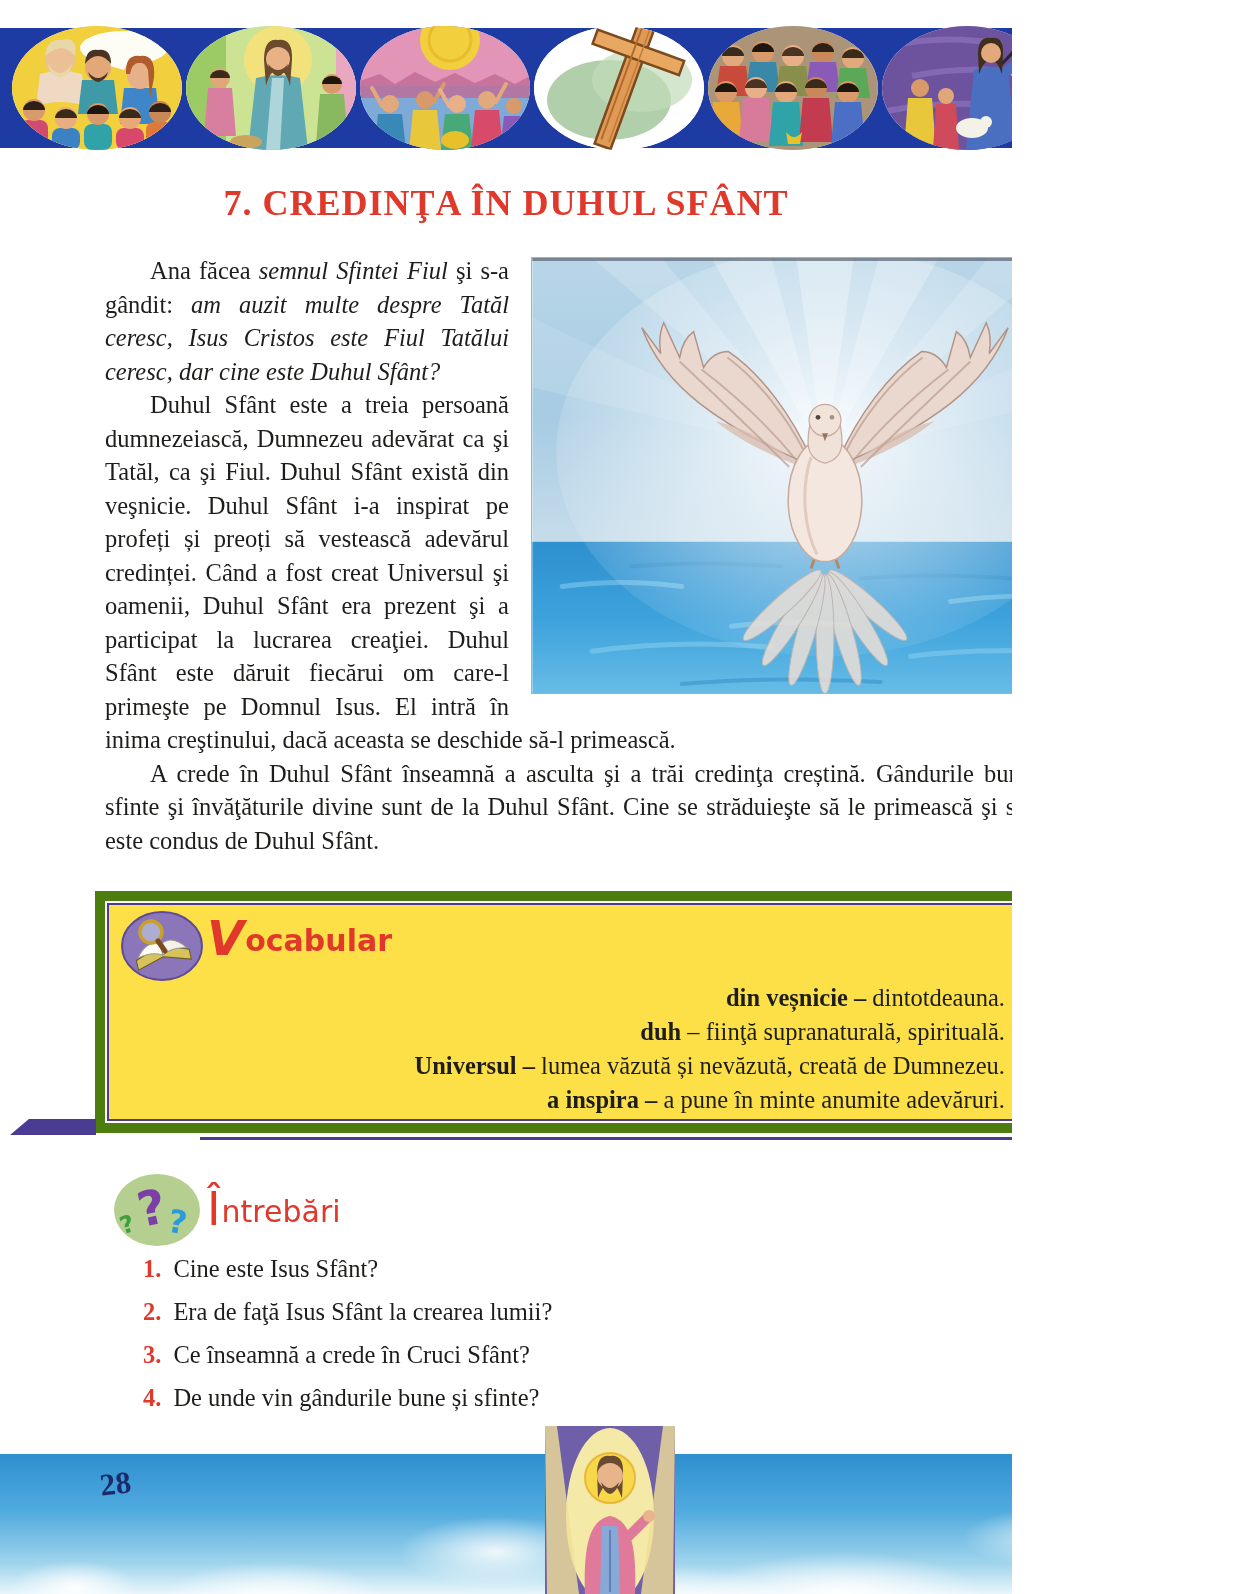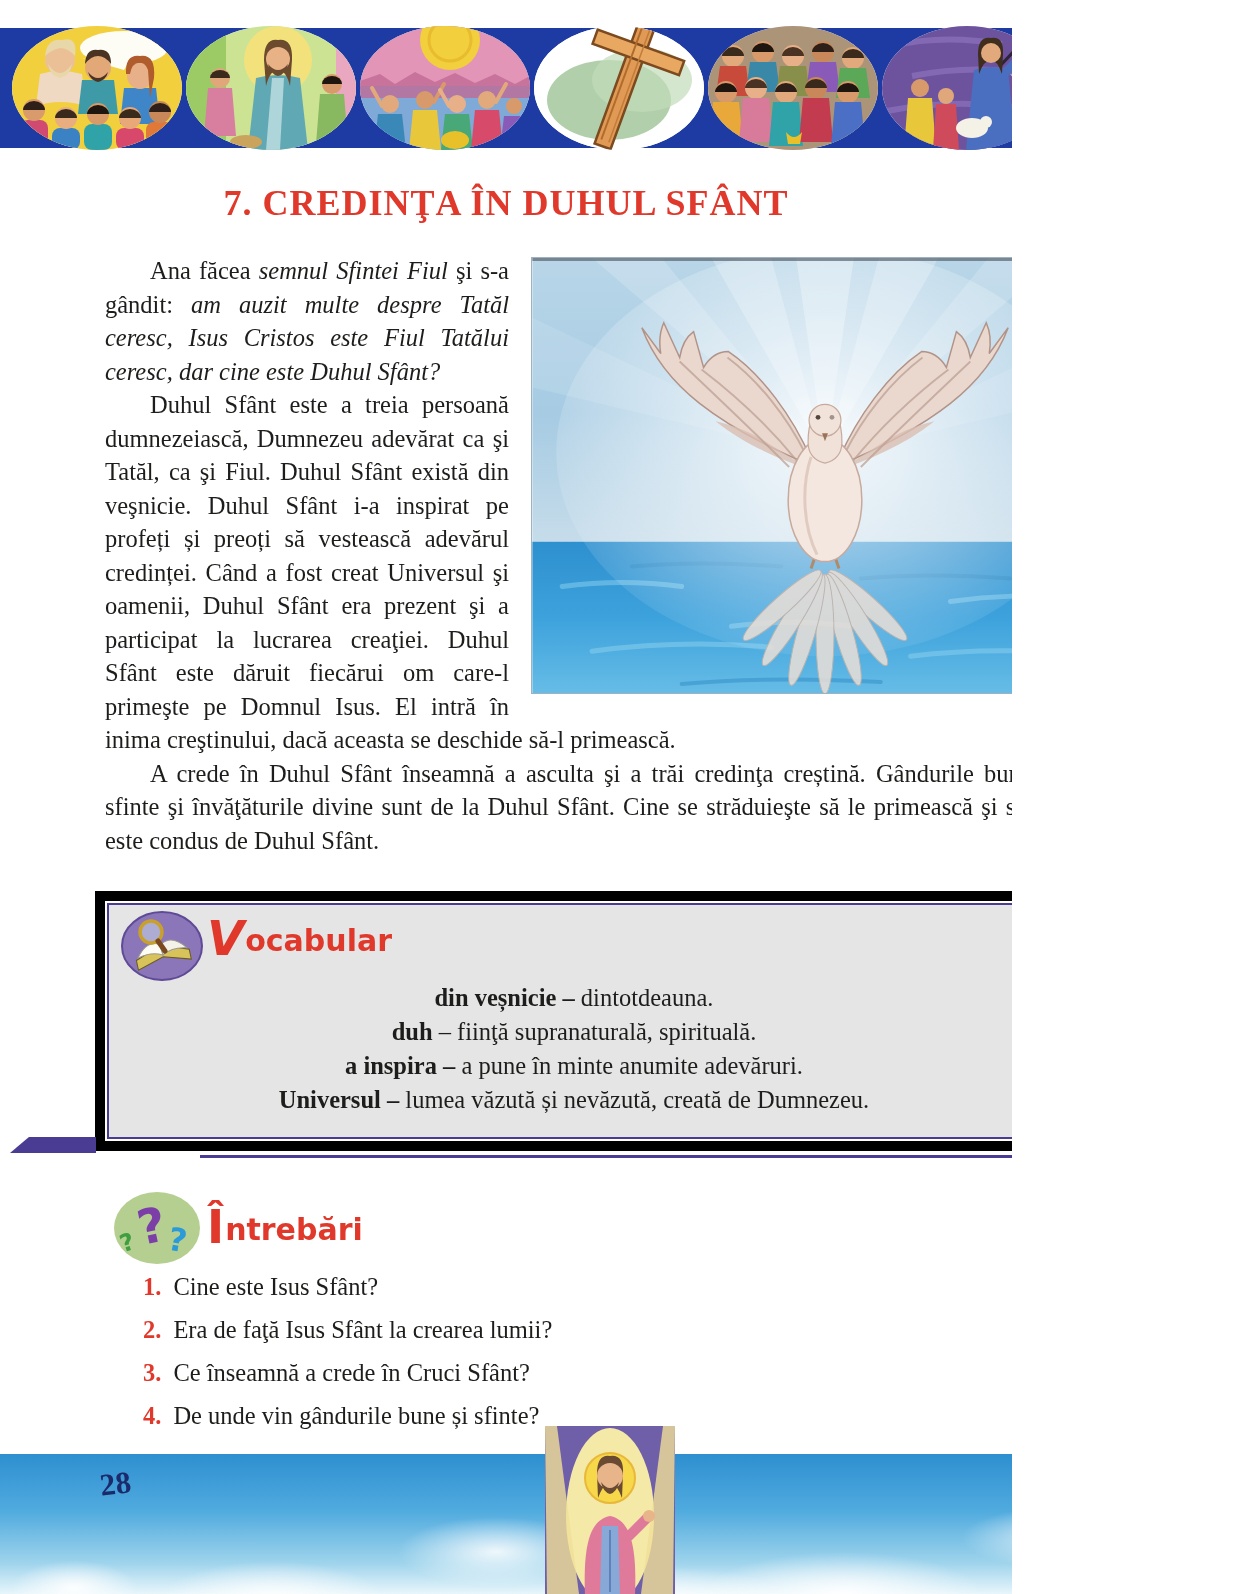--- a/index.html
+++ b/index.html
@@ -19,41 +19,41 @@
   .content{position:relative;margin:30px 105px 0 105px;width:1030px;
     font-size:24.5px;line-height:33.5px;text-align:justify;}
   .content p{margin:0;text-indent:45px;}
   .dove-figure{float:right;width:588px;height:437px;margin:3px 16px 14px 22px;
     border:1px solid #9fb2bd;box-sizing:border-box;}
   .dove-figure svg{display:block;width:100%;height:100%;}
   .it{font-style:italic;}
 
   
   .vocab-box{position:relative;clear:both;margin:34px 0 0 -10px;width:940px;min-height:230px;
-    box-sizing:border-box;border:10px solid #000000;background:#e5e5e5;
+    box-sizing:border-box;border:10px solid #4d7c0f;background:#fde047;
     box-shadow: inset 0 0 0 2px #ffffff, inset 0 0 0 4px #4a3c92;}
   .vocab-icon{position:absolute;left:16px;top:10px;width:82px;height:70px;}
   .box-heading{position:absolute;left:102px;top:2px;color:#e0392b;
     font-family:"DejaVu Sans", sans-serif;font-weight:bold;font-size:30px;line-height:70px;}
   .box-heading .initial{font-size:48px;font-style:italic;vertical-align:-4px;margin-right:1px;}
-  .vocab-entries{margin:80px 20px 24px 38px;line-height:34px;text-align:center;}
+  .vocab-entries{margin:80px 20px 6px 38px;line-height:34px;text-align:right;}
   .vocab-entry b{font-weight:bold;}
   .vocab-entry .dash{font-weight:bold;}
   .ribbon-right{position:absolute;right:-162px;top:135px;width:152px;height:57px;background:#4a3c92;
     clip-path:polygon(0 0,100% 0,48% 100%,0 100%);}
   .ribbon-tail-left{position:absolute;left:-95px;bottom:-12px;width:86px;height:16px;background:#4a3c92;
     clip-path:polygon(22% 0,100% 0,100% 100%,0 100%);}
   .underline-right{position:absolute;left:95px;right:-10px;bottom:-17px;height:3px;background:#4a3c92;}
 
   
   .questions{position:relative;margin-top:36px;text-align:left;}
   .q-head-row{position:relative;height:84px;}
   .q-icon{position:absolute;left:8px;top:4px;width:88px;height:74px;}
   .q-heading{position:absolute;left:102px;top:8px;color:#e0392b;
-    font-family:"DejaVu Sans", sans-serif;font-weight:bold;font-size:30px;line-height:64px;}
+    font-family:"DejaVu Sans", sans-serif;font-weight:normal;font-size:30px;line-height:64px;}
   .q-heading .initial{font-size:46px;vertical-align:-3px;margin-right:1px;}
   .q-list{margin:-6px 0 0 38px;}
   .q-item{line-height:43px;}
   .q-num{color:#e0392b;font-weight:bold;margin-right:12px;}
 
   
   .footer{position:absolute;left:0;bottom:0;width:1240px;height:140px;
     background:
       radial-gradient(90px 40px at 6% 96%, rgba(255,255,255,.95), rgba(255,255,255,0) 70%),
       radial-gradient(160px 55px at 22% 104%, rgba(255,255,255,.95), rgba(255,255,255,0) 70%),
@@ -355,28 +355,28 @@
           <b>din veșnicie</b>
           <span class="dash">–</span>
           <span>dintotdeauna.</span>
         </div>
         <div class="vocab-entry">
           <b>duh</b>
           <span>–</span>
           <span>fiinţă supranaturală, spirituală.</span>
         </div>
         <div class="vocab-entry">
+          <b>Universul</b>
+          <span class="dash">–</span>
+          <span>lumea văzută și nevăzută, creată de Dumnezeu.</span>
+        </div>
+        <div class="vocab-entry">
           <b>a inspira</b>
           <span class="dash">–</span>
           <span>a pune în minte anumite adevăruri.</span>
-        </div>
-        <div class="vocab-entry">
-          <b>Universul</b>
-          <span class="dash">–</span>
-          <span>lumea văzută și nevăzută, creată de Dumnezeu.</span>
         </div>
       </div>
     </div>
 
     <div class="questions">
       <div class="q-head-row">
         <svg class="q-icon" viewBox="0 0 88 74">
           <ellipse cx="44" cy="37" rx="43" ry="36" fill="#b5cf90"></ellipse>
           <text x="28" y="54" font-size="48" font-family="DejaVu Sans" font-weight="bold" fill="#7c3fa8" transform="rotate(-12 30 52)">?</text>
           <text x="54" y="58" font-size="32" font-family="DejaVu Sans" font-weight="bold" fill="#2a9ad8" transform="rotate(10 52 56)">?</text>

